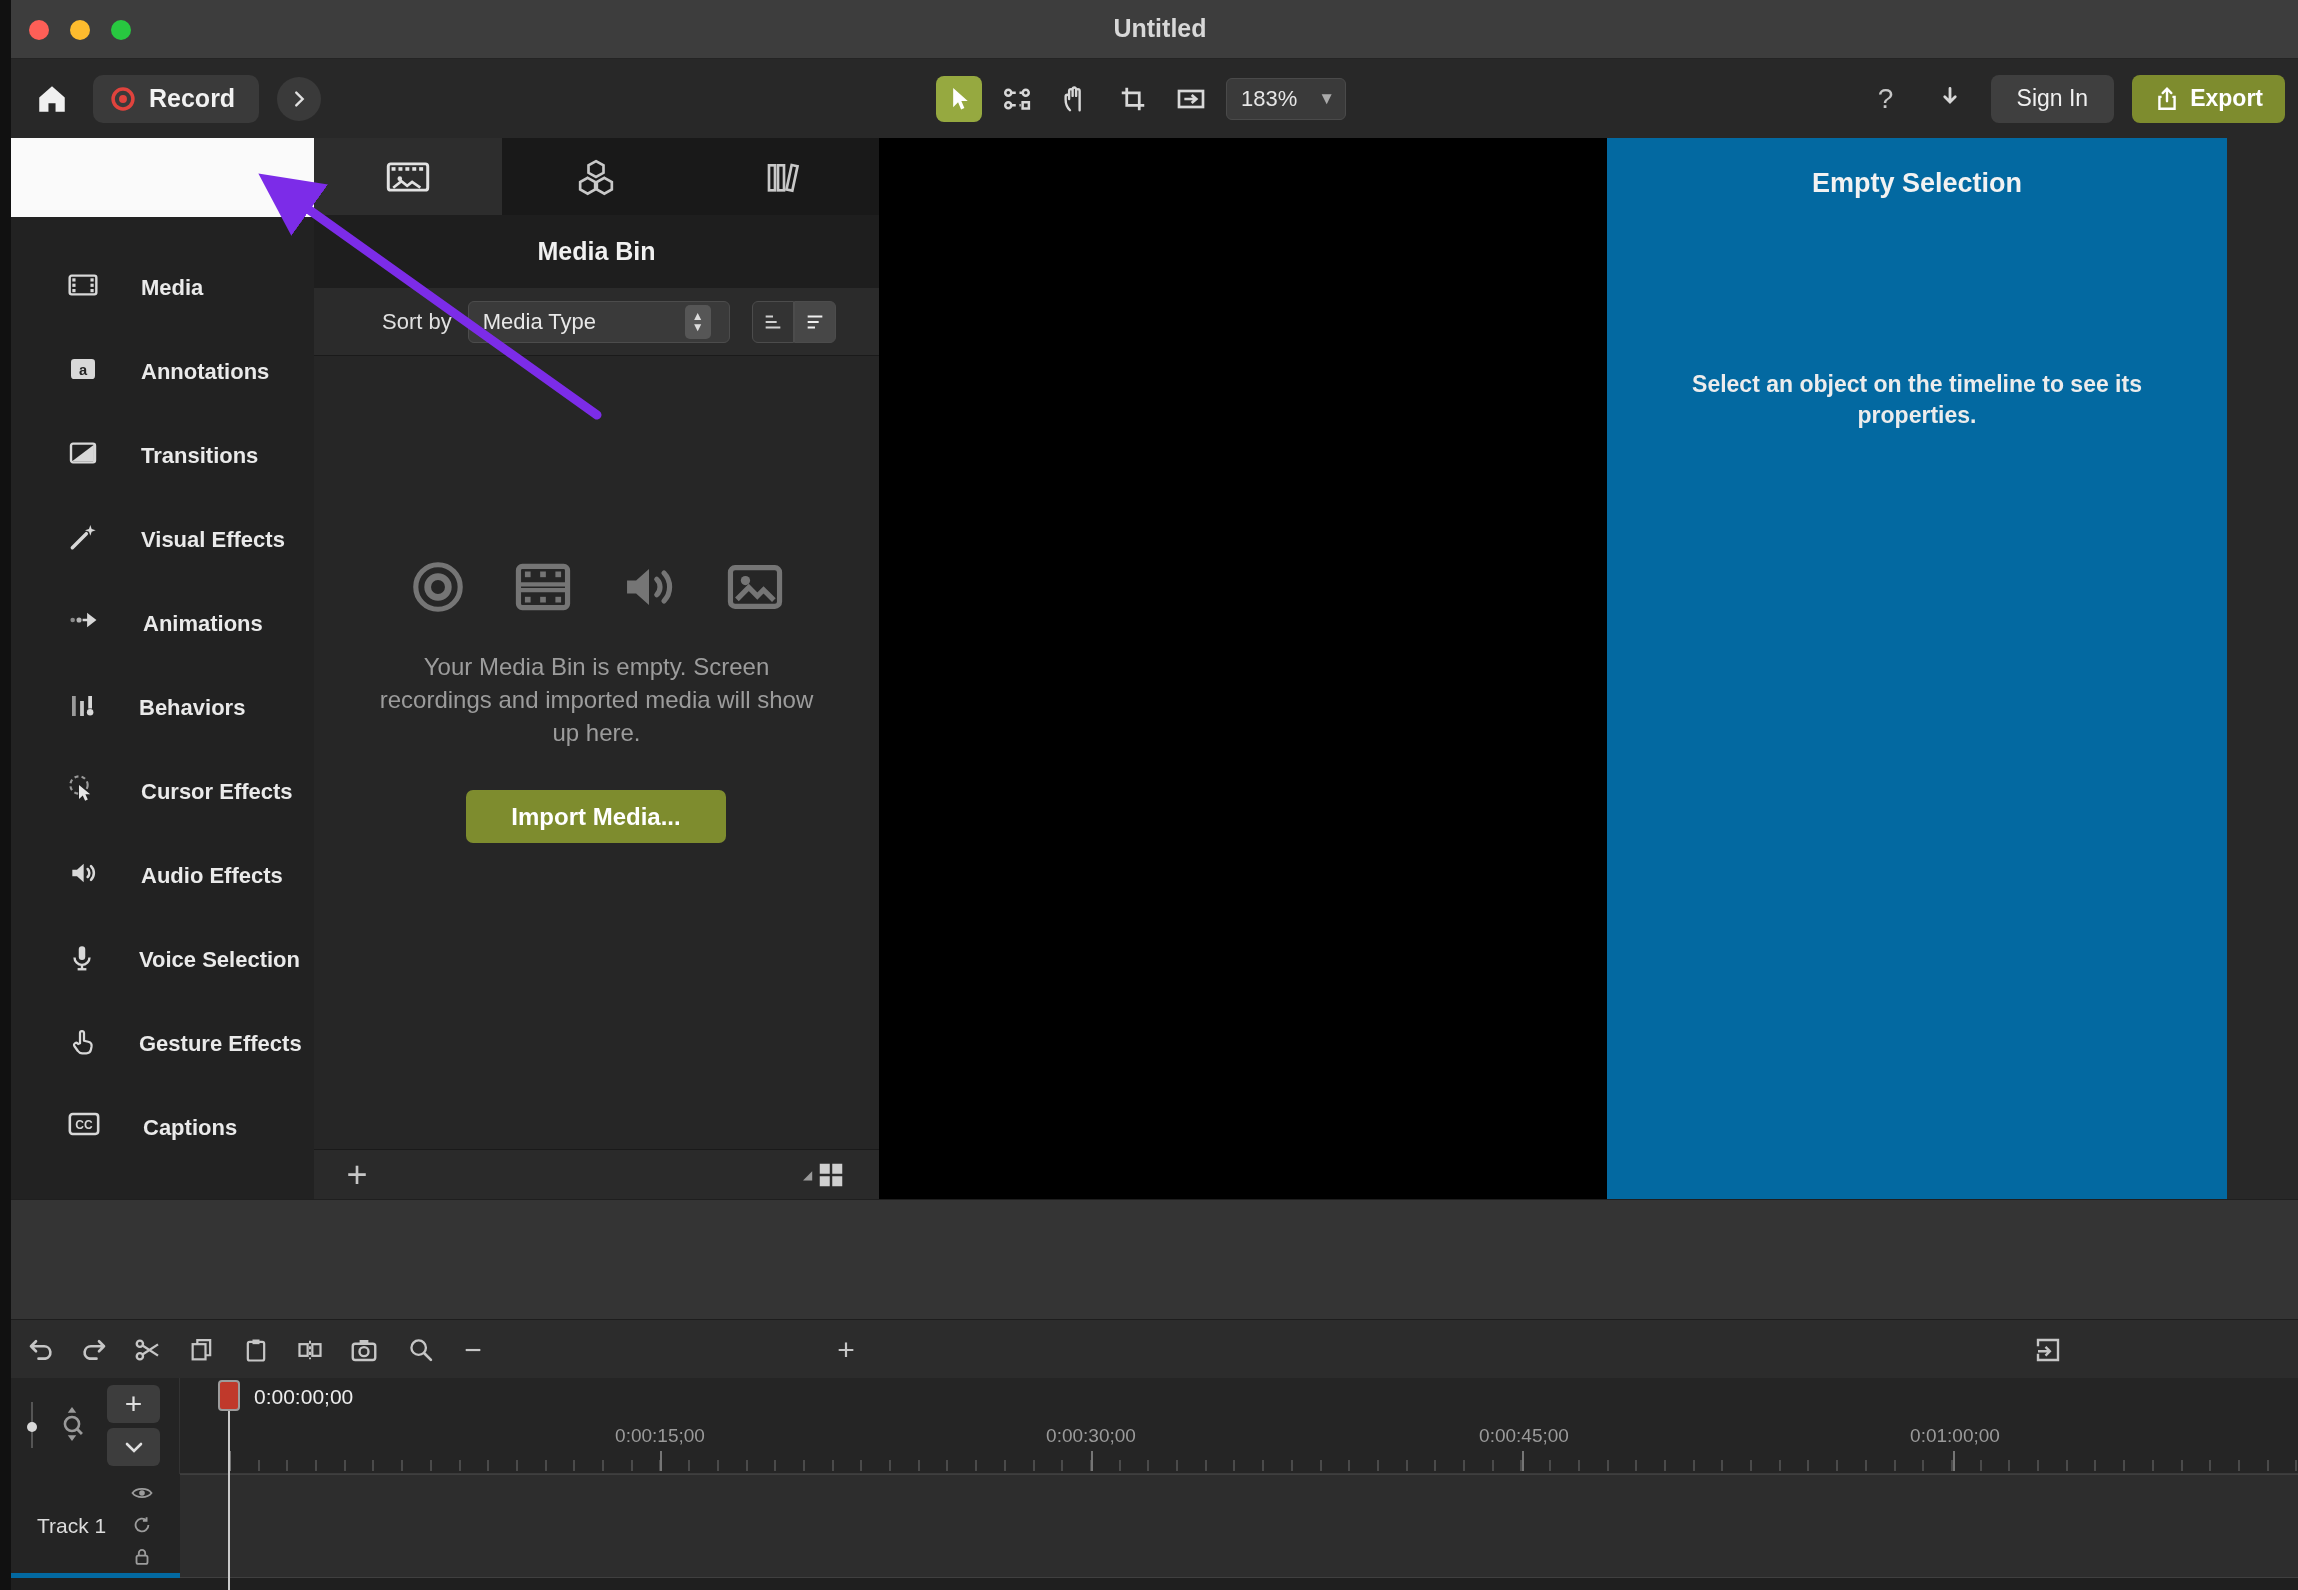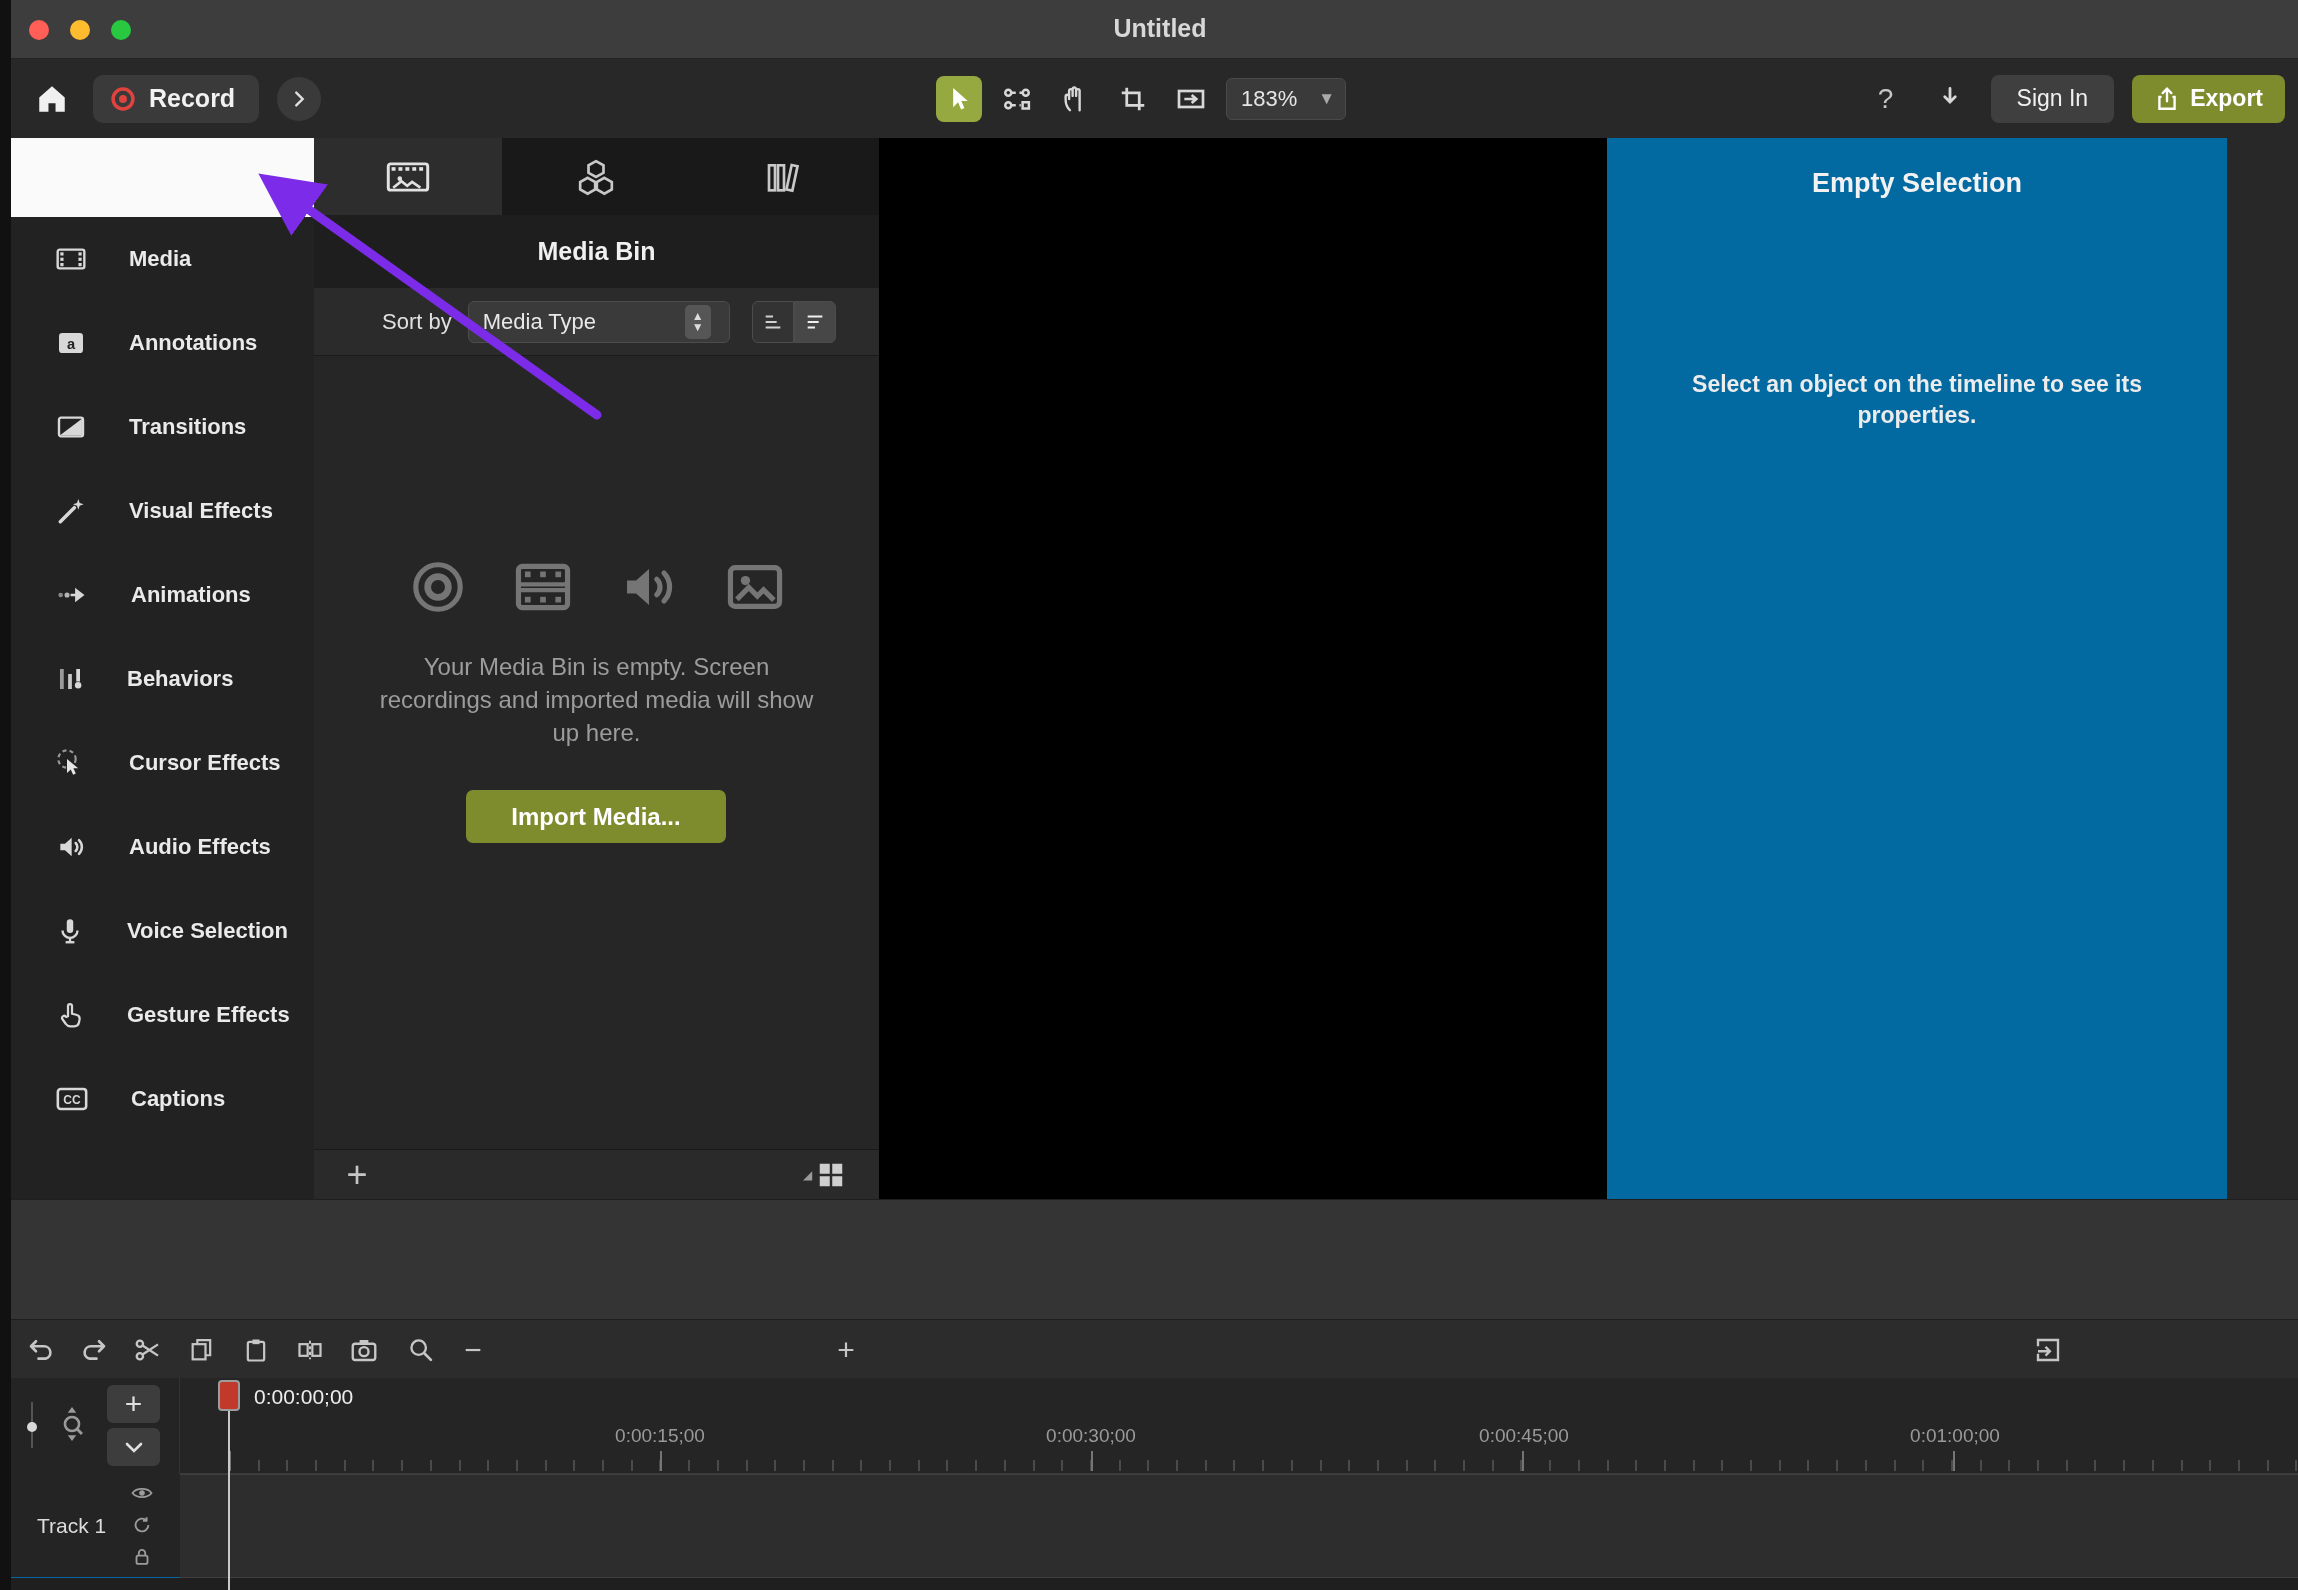--- a/index.html
+++ b/index.html
@@ -24,21 +24,21 @@
   .record-pill span { font-size:25px; font-weight:700; color:#f2f2f2; }
   .round-btn { width:44px; height:44px; border-radius:50%; background:#3a3a3a; display:flex; align-items:center; justify-content:center; cursor:pointer; }
   .tool-select { background:#96a940; }
   .zoom-select { display:flex; align-items:center; justify-content:space-between; width:120px; height:42px; background:#3a3a3a; border:1px solid #4a4a4a; border-radius:6px; padding:0 10px 0 14px; font-size:22px; color:#e6e6e6; cursor:pointer; }
   .caret { font-size:17px; color:#aaa; }
   .btn-dark { height:48px; padding:0 26px; background:#3f3f3f; border-radius:8px; display:flex; align-items:center; font-size:23px; color:#f0f0f0; cursor:pointer; }
   .btn-olive { height:48px; padding:0 22px; background:#7e8c2e; border-radius:8px; display:flex; align-items:center; gap:10px; font-size:23px; font-weight:700; color:#fff; cursor:pointer; }
 
   
   .sidebar { position:absolute; top:138px; left:0; width:303px; height:1061px; background:#222222; }
-  .side-item { position:absolute; left:0; width:303px; height:84px; display:flex; align-items:center; gap:42px; padding-left:44px; cursor:pointer; }
+  .side-item { position:absolute; left:0; width:303px; height:84px; display:flex; align-items:flex-end; gap:42px; padding-left:56px; cursor:pointer; }
   .side-item span { font-size:22px; font-weight:600; color:#eaeaea; }
 
   .mediabin { position:absolute; top:138px; left:303px; width:565px; height:1061px; background:#262626; }
   .mb-tabs { position:absolute; top:0; left:0; width:565px; height:77px; background:#191919; display:flex; }
   .mb-tab { width:188px; height:77px; display:flex; align-items:center; justify-content:center; cursor:pointer; }
   .mb-tab.active { background:#2d2d2d; }
   .mb-title { position:absolute; top:77px; left:0; width:565px; height:73px; background:#1e1e1e; display:flex; align-items:center; justify-content:center; font-size:25px; font-weight:700; color:#f0f0f0; }
   .mb-sortrow { position:absolute; top:150px; left:0; width:565px; height:68px; background:#2b2b2b; border-bottom:1px solid #1a1a1a; display:flex; align-items:center; padding-left:68px; gap:16px; }
   .mb-sortrow .lbl { font-size:22px; color:#e0e0e0; }
   .dropdown { display:flex; align-items:center; justify-content:space-between; width:262px; height:42px; background:#3a3a3a; border:1px solid #4c4c4c; border-radius:6px; padding:0 18px 0 14px; font-size:22px; color:#e8e8e8; cursor:pointer; }
@@ -74,21 +74,21 @@
   .gutter { position:absolute; top:1378px; left:0; width:169px; height:212px; background:#242424; border-right:1px solid #333; }
   .g-btn { position:absolute; left:96px; width:53px; height:38px; background:#3d3d3d; border-radius:6px; display:flex; align-items:center; justify-content:center; cursor:pointer; color:#e0e0e0; font-size:30px; }
   .ruler-label { position:absolute; bottom:26px; transform:translateX(-50%); font-size:19px; color:#9a9a9a; }
   .ticks-minor { position:absolute; left:218px; right:0; bottom:2px; height:11px; background:repeating-linear-gradient(to right,#4a4a4a 0 2px,transparent 2px 28.7px); }
   .ticks-major { position:absolute; left:218px; right:0; bottom:2px; height:20px; background:repeating-linear-gradient(to right,#757575 0 2px,transparent 2px 430.9px); }
   .playhead-line { position:absolute; left:217px; top:1408px; width:2px; height:182px; background:#c9c9c9; z-index:30; }
   .playhead-marker { position:absolute; left:207px; top:1380px; width:22px; height:31px; background:#c0392b; border:2px solid #9c9c9c; border-radius:4px; z-index:31; cursor:pointer; }
   .playhead-label { position:absolute; left:243px; top:1385px; font-size:21px; color:#ededed; }
   .tracks { position:absolute; top:1474px; left:0; width:100%; height:116px; background:#1f1f1f; }
   .track-lane { position:absolute; left:169px; top:0; right:0; height:104px; background:#2d2d2d; border-top:1px solid #3f3f3f; border-bottom:1px solid #3f3f3f; }
-  .track-header { position:absolute; left:0; top:0; width:169px; height:104px; background:#242424; border-bottom:1px solid #0369a1; }
+  .track-header { position:absolute; left:0; top:0; width:169px; height:104px; background:#242424; border-bottom:5px solid #0369a1; }
   .track-name { position:absolute; left:26px; top:40px; font-size:21px; color:#dcdcdc; }
   .trk-ic { position:absolute; left:118px; width:26px; height:26px; display:flex; align-items:center; justify-content:center; cursor:pointer; }
 </style>
 </head>
 <body>
 
 <div id="app">
 
   <div class="titlebar">
     <div class="tl-dot tl-close"></div>

